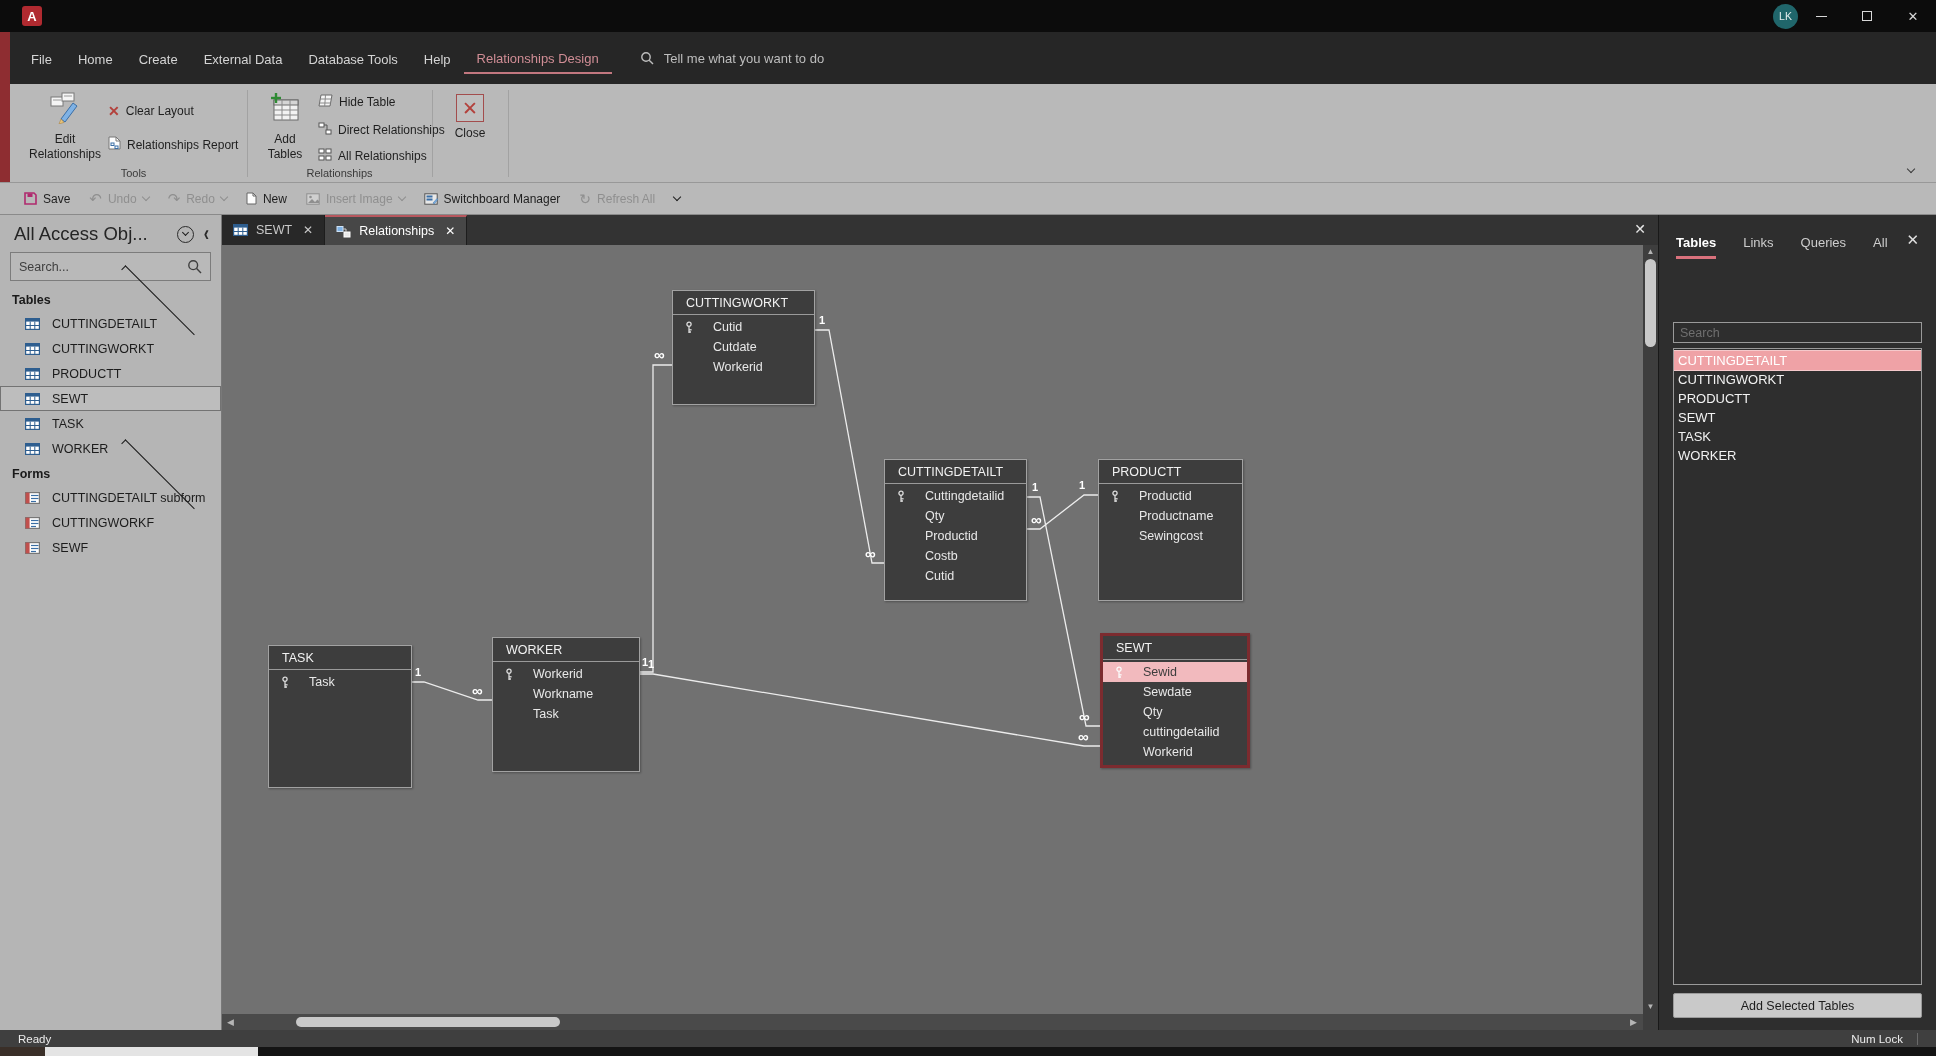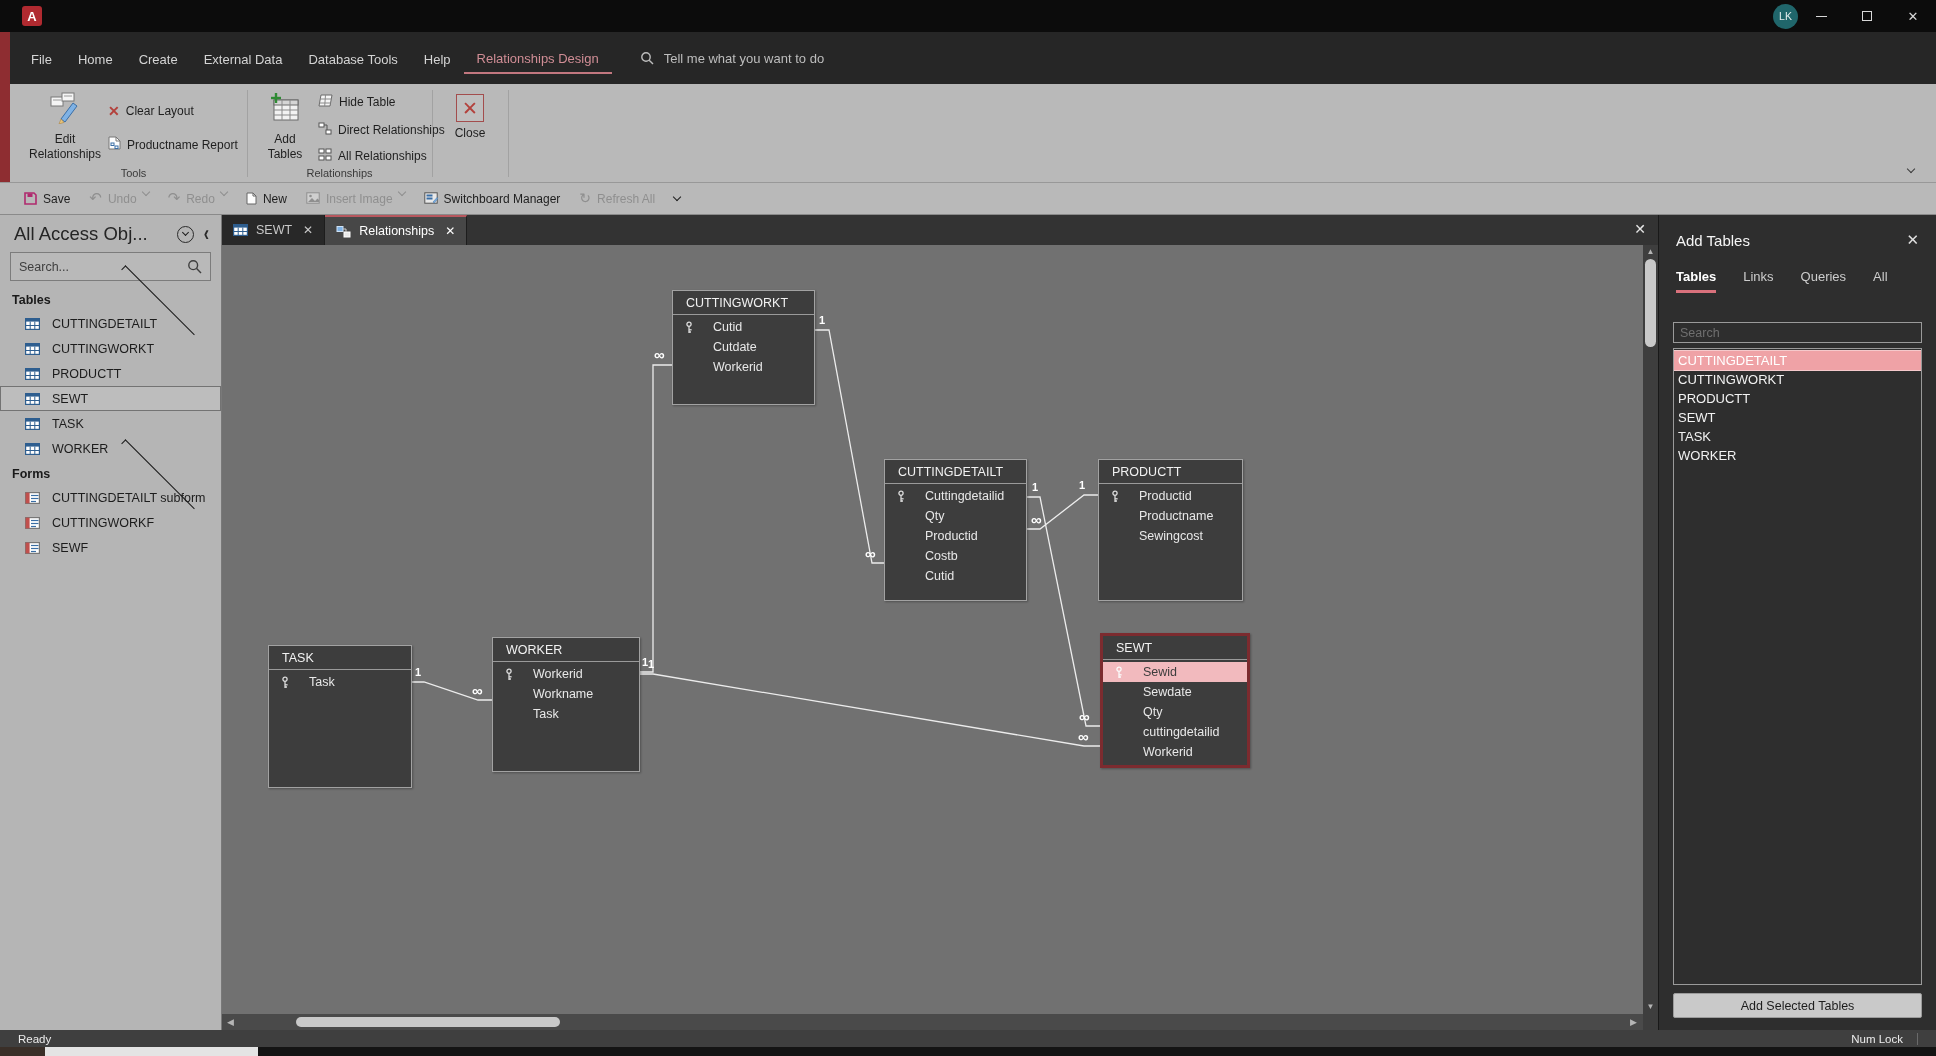--- a/index.html
+++ b/index.html
@@ -29,21 +29,21 @@
   .grplabel{position:absolute;bottom:3px;font-size:11px;color:#3a3a3a;text-align:center;}
   .bigbtn{position:absolute;display:flex;flex-direction:column;align-items:center;font-size:12px;color:#1f1f1f;text-align:center;line-height:15px;}
   .bigbtn .bicon{margin:6px 0 4px 0;}
   .smbtn{position:absolute;display:flex;align-items:center;gap:6px;font-size:12px;color:#1f1f1f;white-space:nowrap;}
   .redx{color:#b3413c;font-size:14px;font-weight:bold;line-height:12px;}
   .closebox{width:28px;height:28px;border:1.5px solid #a34d4d;display:flex;align-items:center;justify-content:center;color:#b3413c;font-size:19px;background:#bfbfbf;}
   .collapse{position:absolute;right:22px;bottom:10px;color:#3a3a3a;}
 
   
   .qat{height:32px;background:#b9b9b9;border-bottom:1px solid #8a8a8a;display:flex;align-items:center;padding-left:24px;gap:19px;font-size:12px;color:#1e1e1e;}
-  .qitem{display:flex;gap:6px;white-space:nowrap;}
+  .qitem{display:flex;align-items:center;gap:6px;white-space:nowrap;}
   .qitem.disabled{color:#8f8f8f;}
   .chev{width:6px;height:6px;border-right:1.4px solid currentColor;border-bottom:1.4px solid currentColor;transform:rotate(45deg);display:inline-block;margin-top:-3px;}
   .chev.up{transform:rotate(225deg);margin-top:3px;}
 
   
   .main{display:flex;height:815px;}
 
   
   .navpane{width:222px;background:#b5b5b5;border-right:1px solid #797979;font-size:12.5px;color:#1c1c1c;flex:none;}
   .np-header{display:flex;align-items:center;padding:8px 12px 2px 14px;gap:10px;}
@@ -168,21 +168,21 @@
   </div>
   <div class="smbtn" style="left:108px;top:52px;">
     <span>
       <svg width="13" height="14" viewBox="0 0 13 14">
           <path d="M1 1 h7 l4 4 v8 h-11 z" fill="#fdfdfd" stroke="#777"></path>
           <path d="M8 1 v4 h4" fill="none" stroke="#777"></path>
           <rect x="3" y="7" width="3" height="2.5" fill="none" stroke="#3a6ea5"></rect>
           <rect x="7" y="10" width="3" height="2.5" fill="none" stroke="#3a6ea5"></rect>
         </svg>
     </span>
-    <span>Productname Report</span>
+    <span>Relationships Report</span>
   </div>
   <div class="grplabel" style="left:20px;width:227px;">Tools</div>
   <div class="gsep" style="left:247px;"></div>
 
   <div class="bigbtn" style="left:256px;top:2px;width:58px;">
     <span class="bicon">
       <svg width="32" height="32" viewBox="0 0 32 32">
           <rect x="5" y="8" width="24" height="20" fill="#f2f2f2" stroke="#6a6a6a"></rect>
           <rect x="5" y="8" width="24" height="5" fill="#d5d5d5" stroke="#6a6a6a"></rect>
           <line x1="13" y1="8" x2="13" y2="28" stroke="#8a8a8a"></line>
@@ -619,21 +619,20 @@
       <div class="htrack">
         <span class="harr" style="left:5px;">◀</span>
         <div class="hthumb"></div>
         <span class="harr" style="right:6px;">▶</span>
       </div>
       <div class="hcorner"></div>
     </div>
   </div>
 
   <div class="addpanel">
-    <div class="ap-title">Add Tables</div>
     <span class="ap-close">✕</span>
     <div class="ap-tabs" id="ap-tabs">
         <span class="ap-tab active">Tables</span>
         <span class="ap-tab">Links</span>
         <span class="ap-tab">Queries</span>
         <span class="ap-tab">All</span>
       </div>
     <div class="ap-search">
       <span>Search</span>
     </div>

